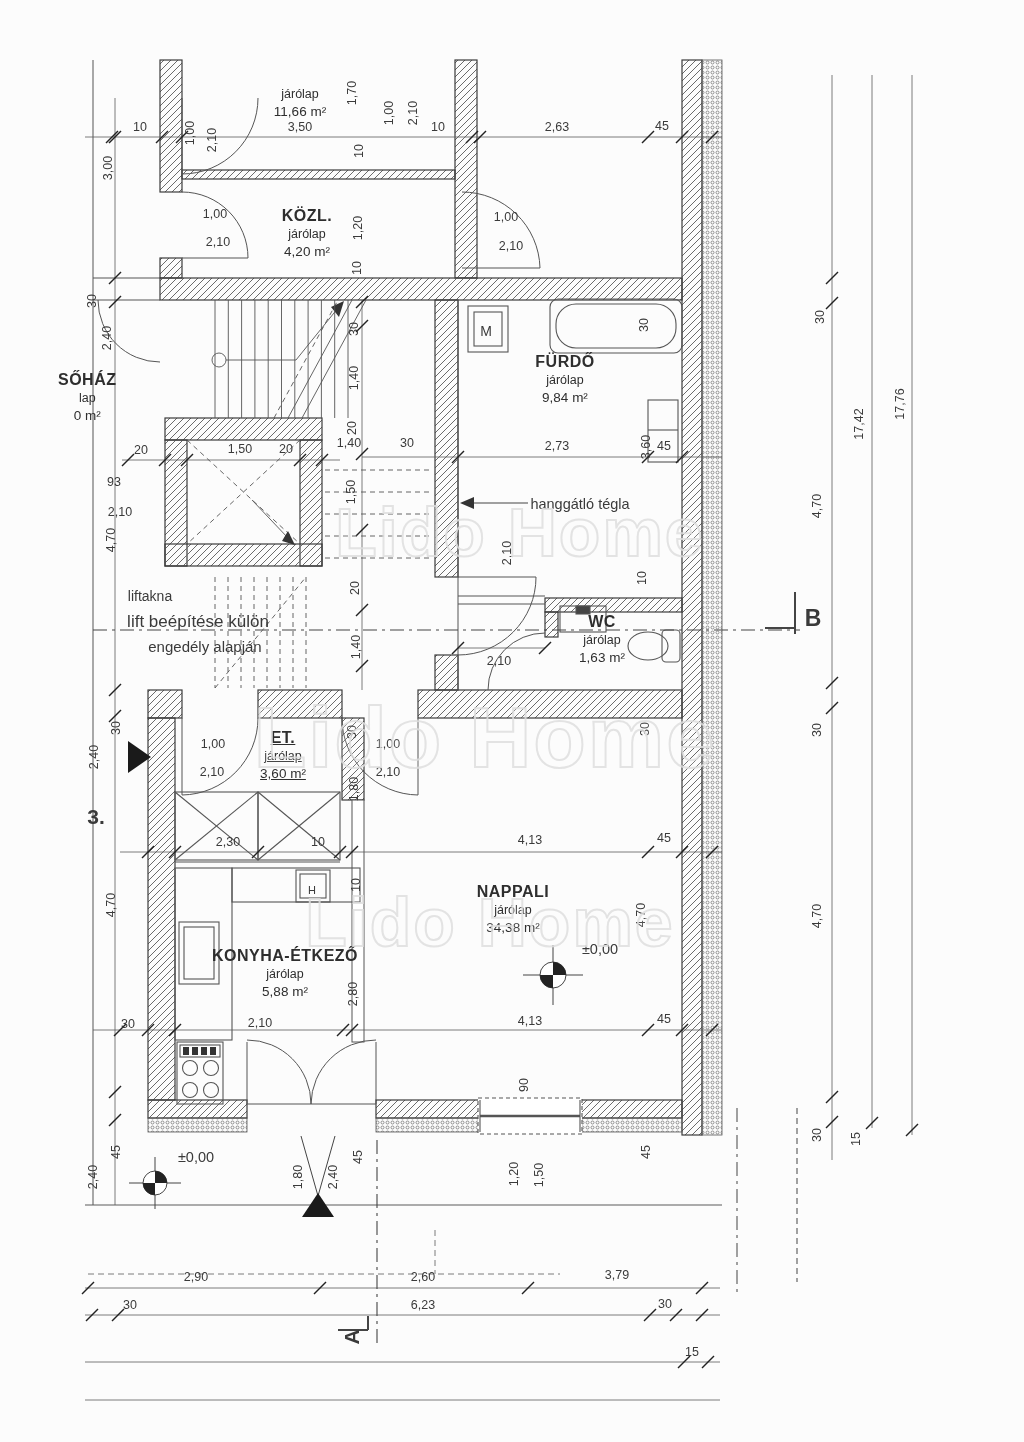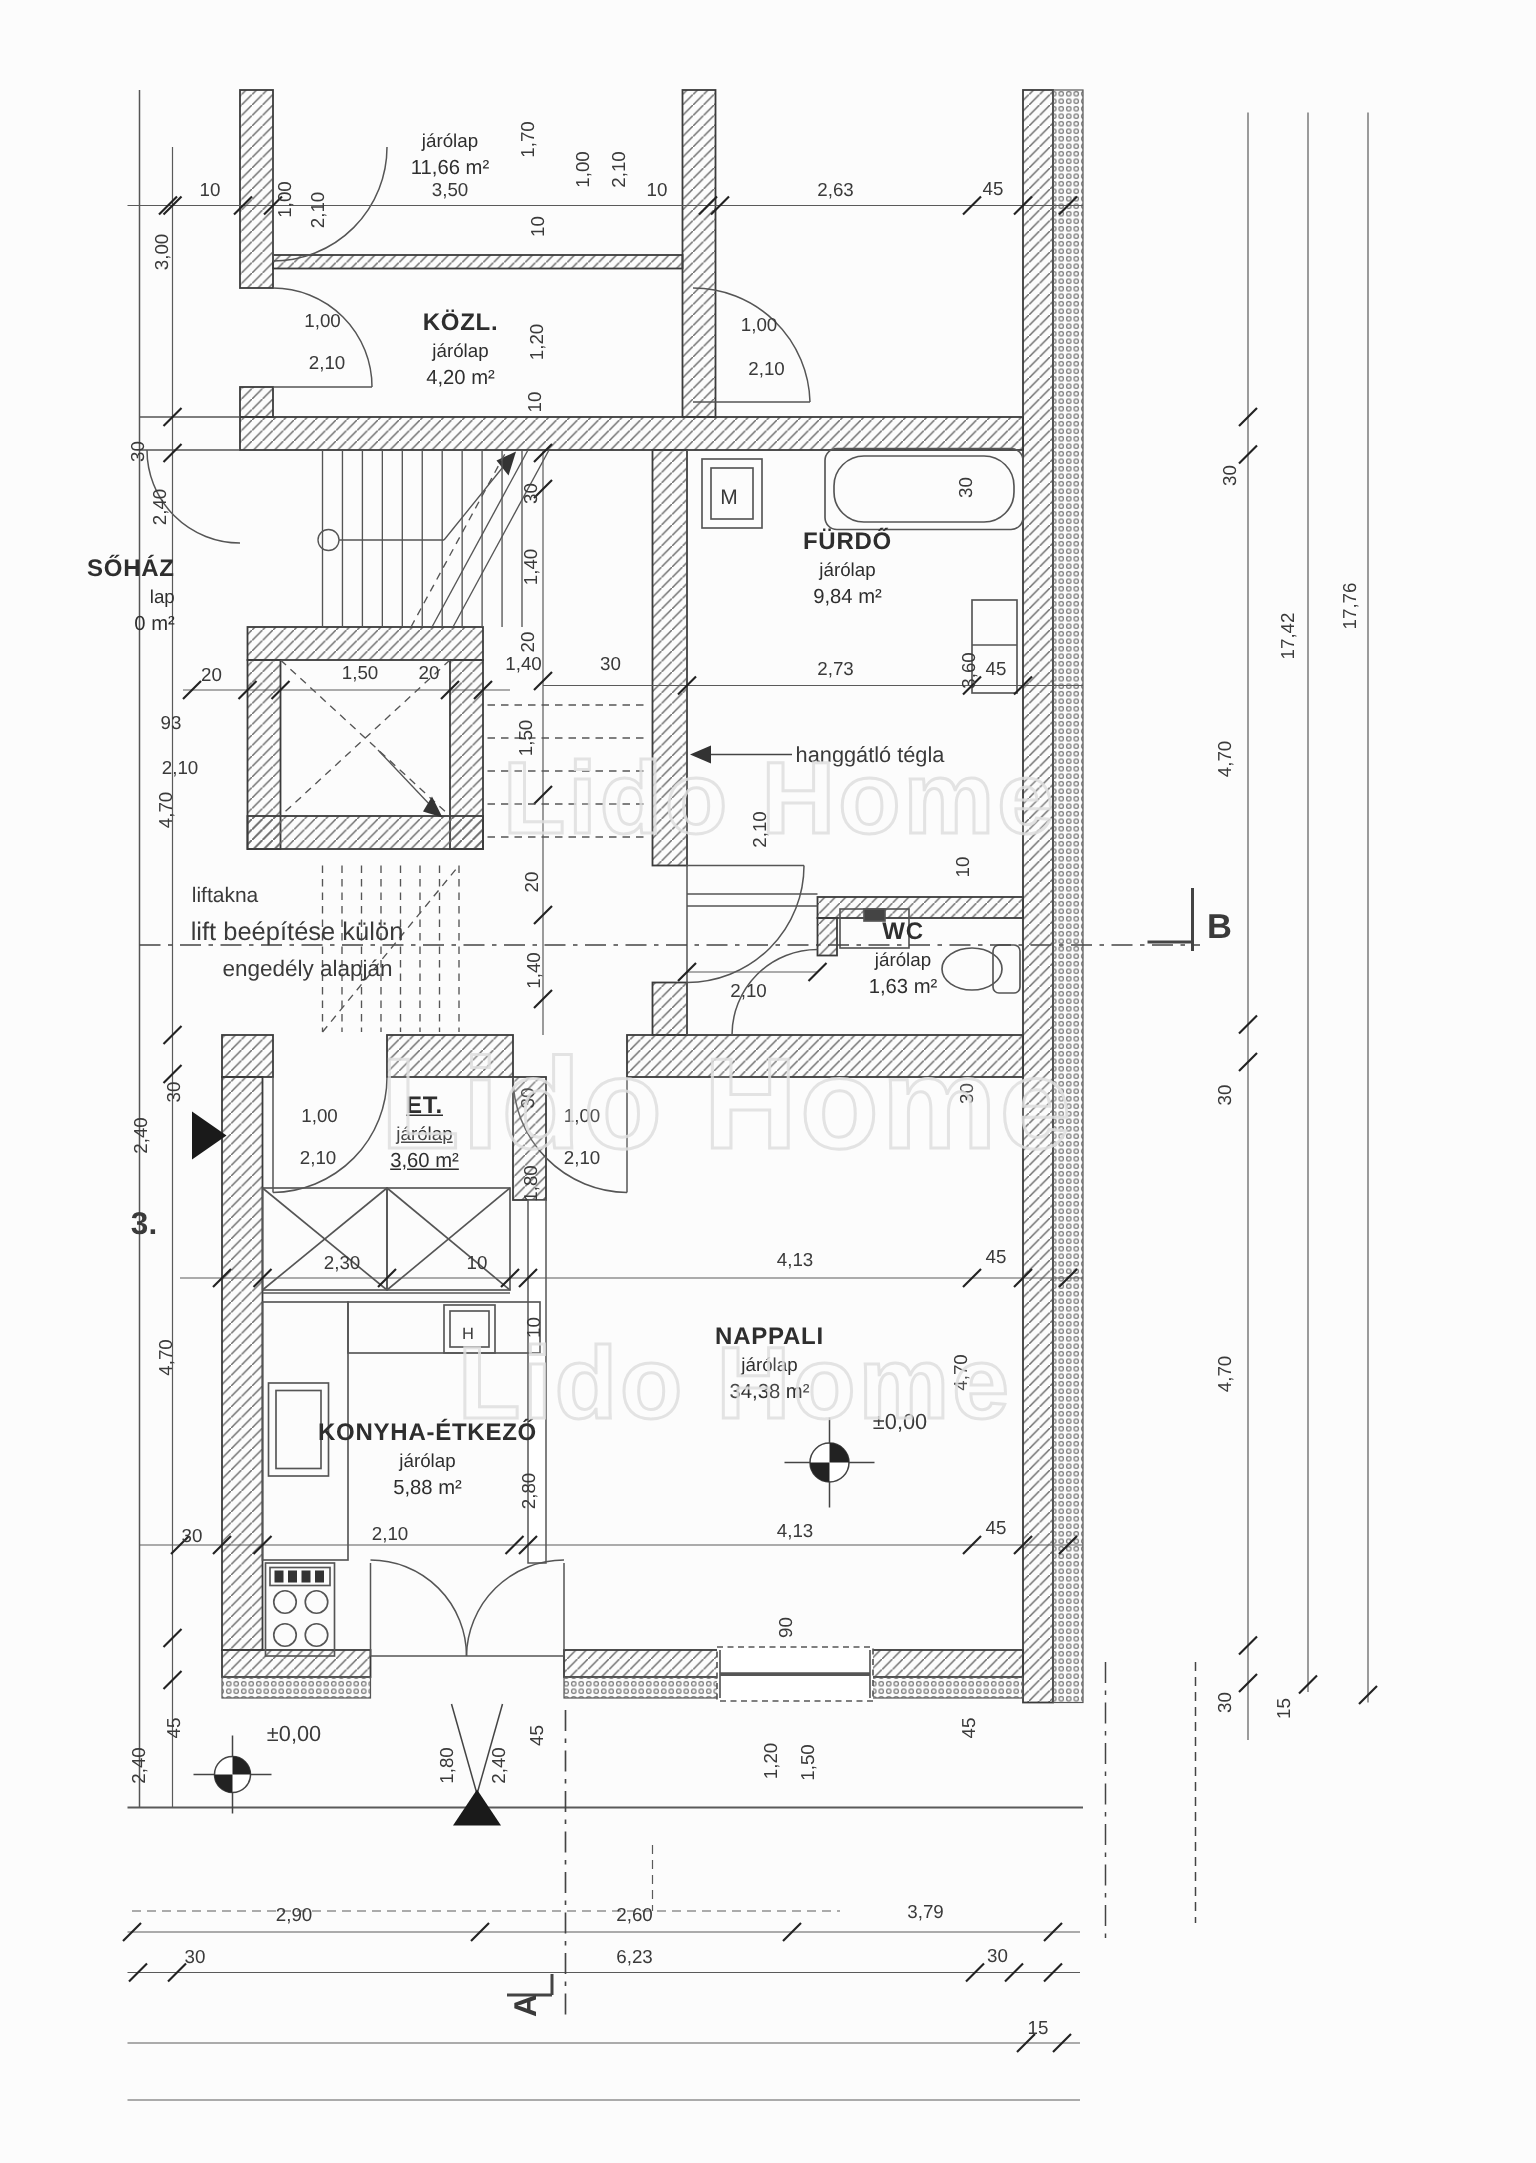--- a/index.html
+++ b/index.html
@@ -3,21 +3,21 @@
 <meta charset="utf-8">
 <style>
   html,body{margin:0;padding:0;}
   body{width:1024px;height:1442px;background:#fcfcfc;font-family:"Liberation Sans",sans-serif;overflow:hidden;position:relative;}
   #plan{position:absolute;left:0;top:0;width:1024px;height:1442px;}
   svg{position:absolute;left:0;top:0;z-index:1;}
   .dim{position:absolute;z-index:2;font-size:12.5px;color:#3a3a3a;white-space:nowrap;transform:translate(-50%,-50%);line-height:1;}
   .dim.rot{transform:translate(-50%,-50%) rotate(-90deg);}
   .dim.big{font-weight:bold;}
   .room-label{position:absolute;z-index:2;text-align:center;color:#2e2e2e;transform:translateX(-50%);}
-  .room-label.leftedge{transform:none;text-align:right;}
+  .room-label.leftedge{transform:none;text-align:center;}
   .room-name{display:block;font-weight:bold;font-size:16px;letter-spacing:.5px;line-height:20px;}
   .room-flooring{display:block;font-size:12.5px;line-height:17px;}
   .room-area{display:block;font-size:13.5px;line-height:17px;}
   .watermark{position:absolute;z-index:3;font-weight:bold;letter-spacing:2px;white-space:nowrap;transform:translate(-50%,-50%);color:rgba(250,250,250,0.15);-webkit-text-stroke:2px #dfdfdf;opacity:.85;pointer-events:none;}
 </style>
 </head>
 <body>
 
 <div id="plan">
 <svg width="1024" height="1442" viewBox="0 0 1024 1442">

